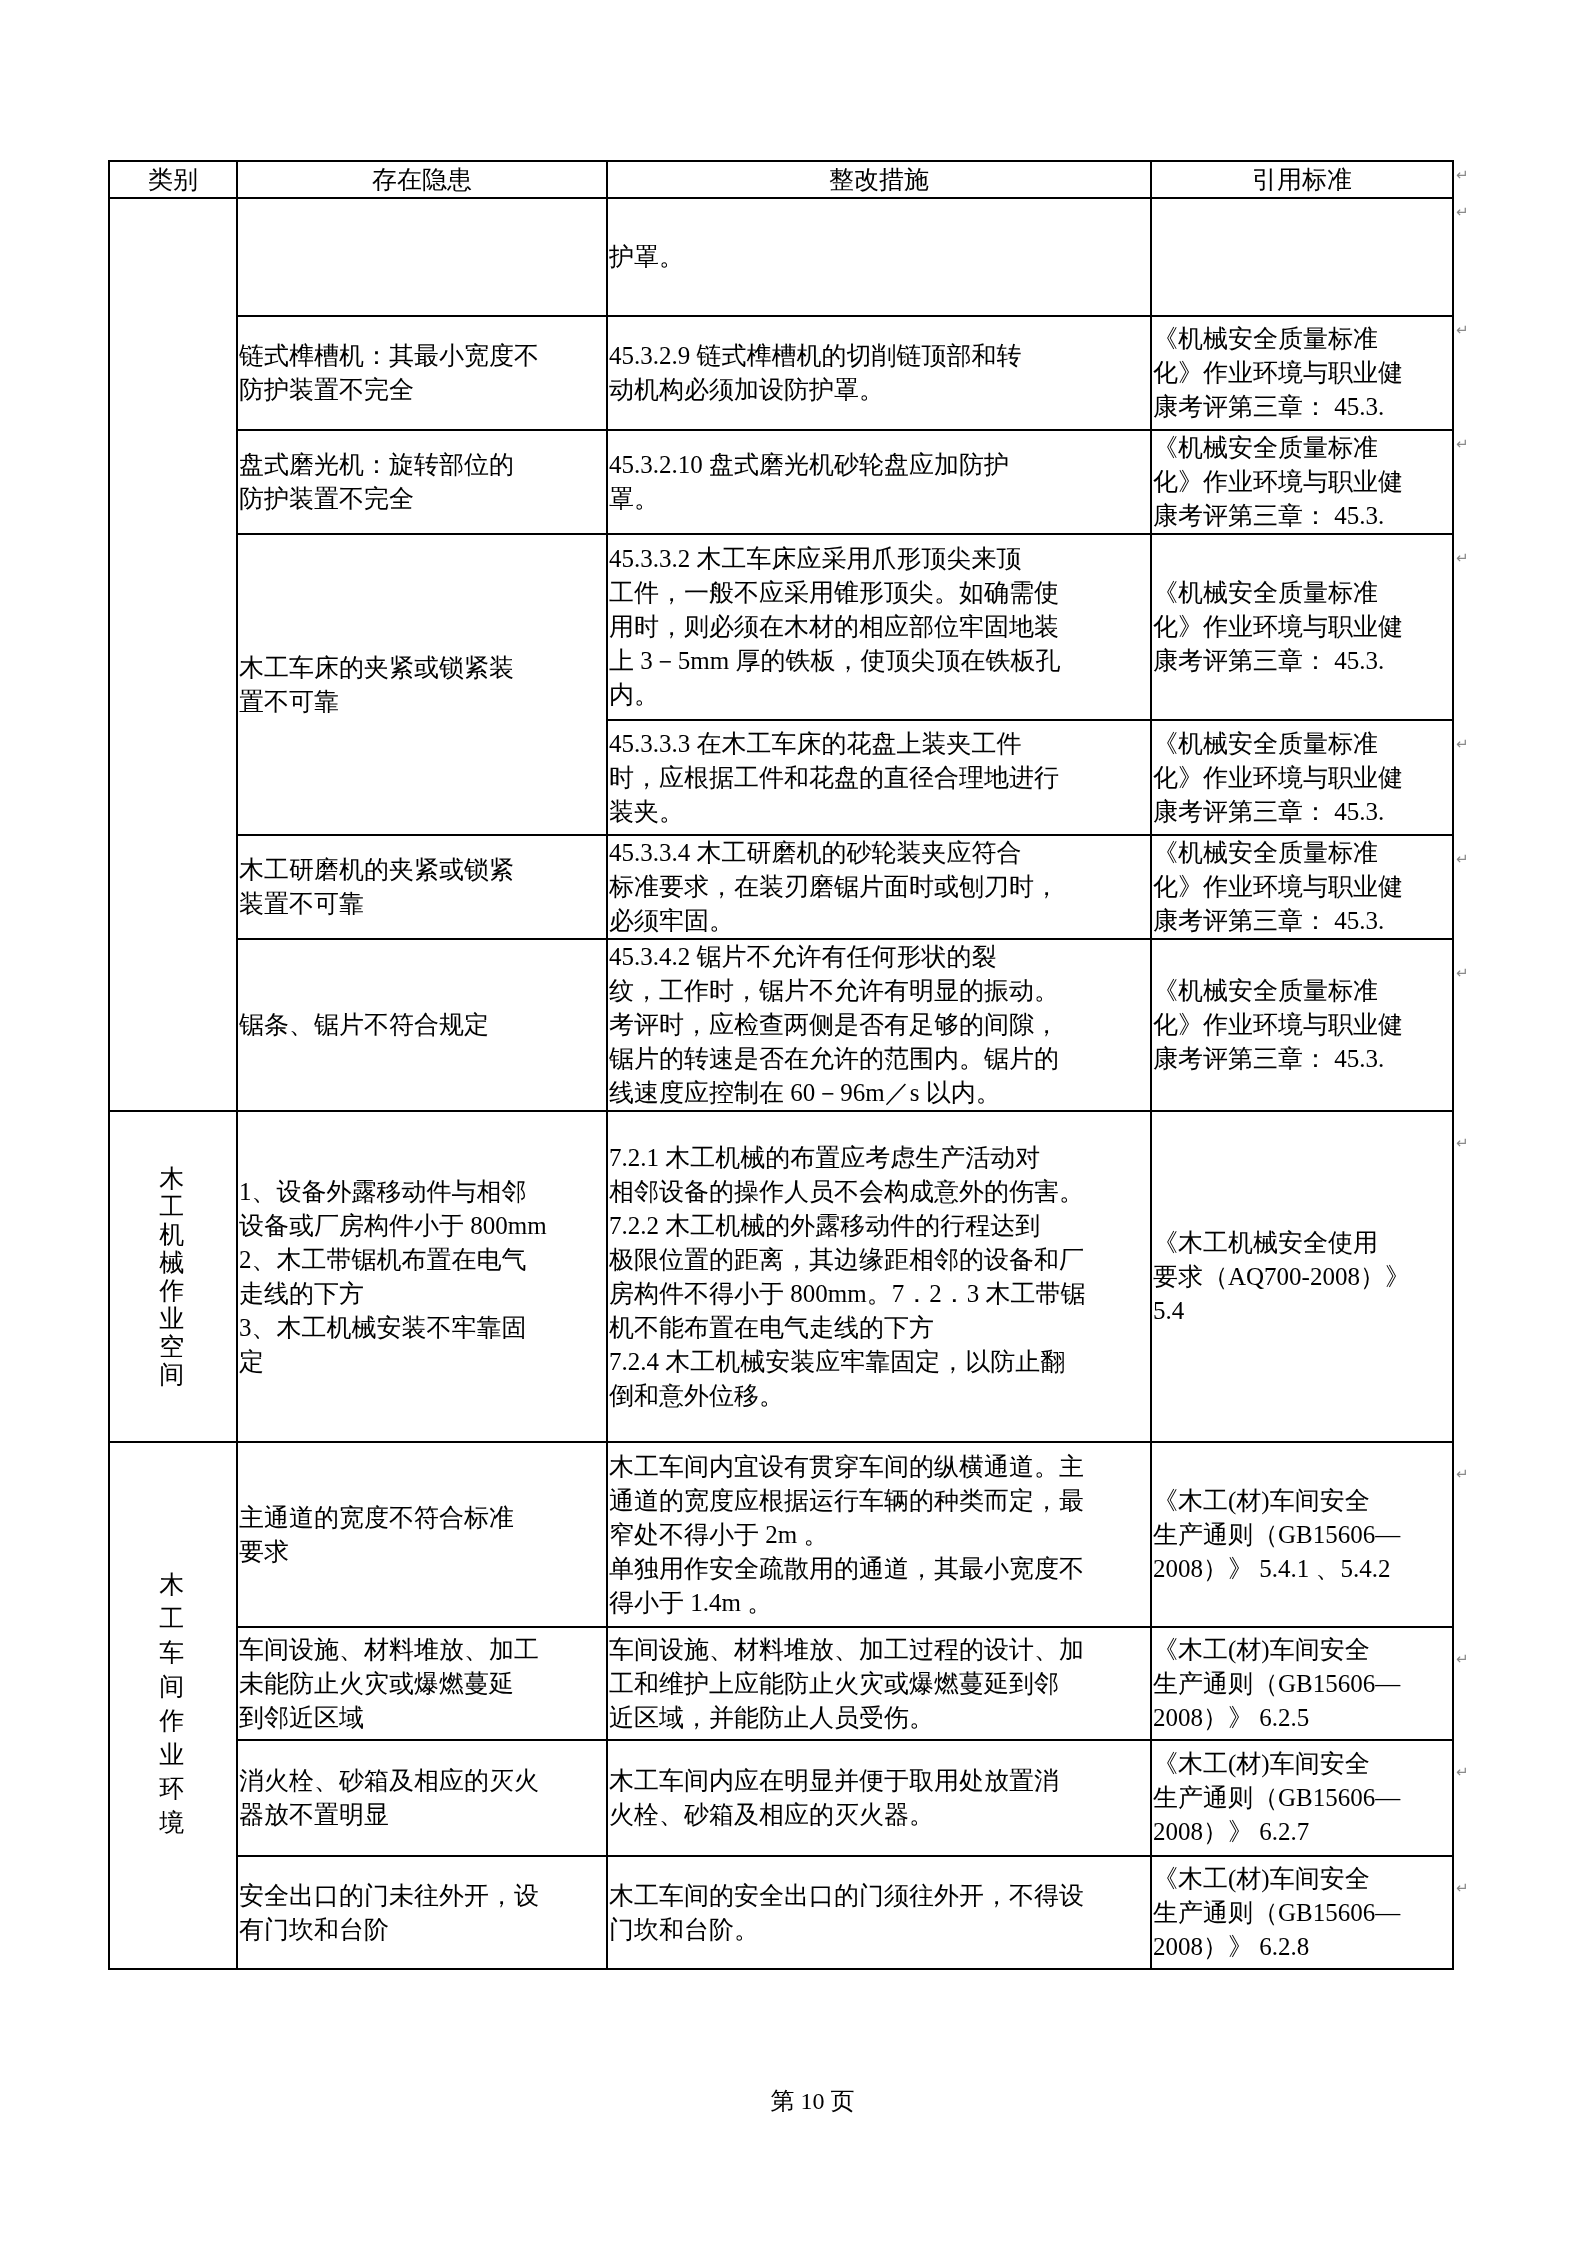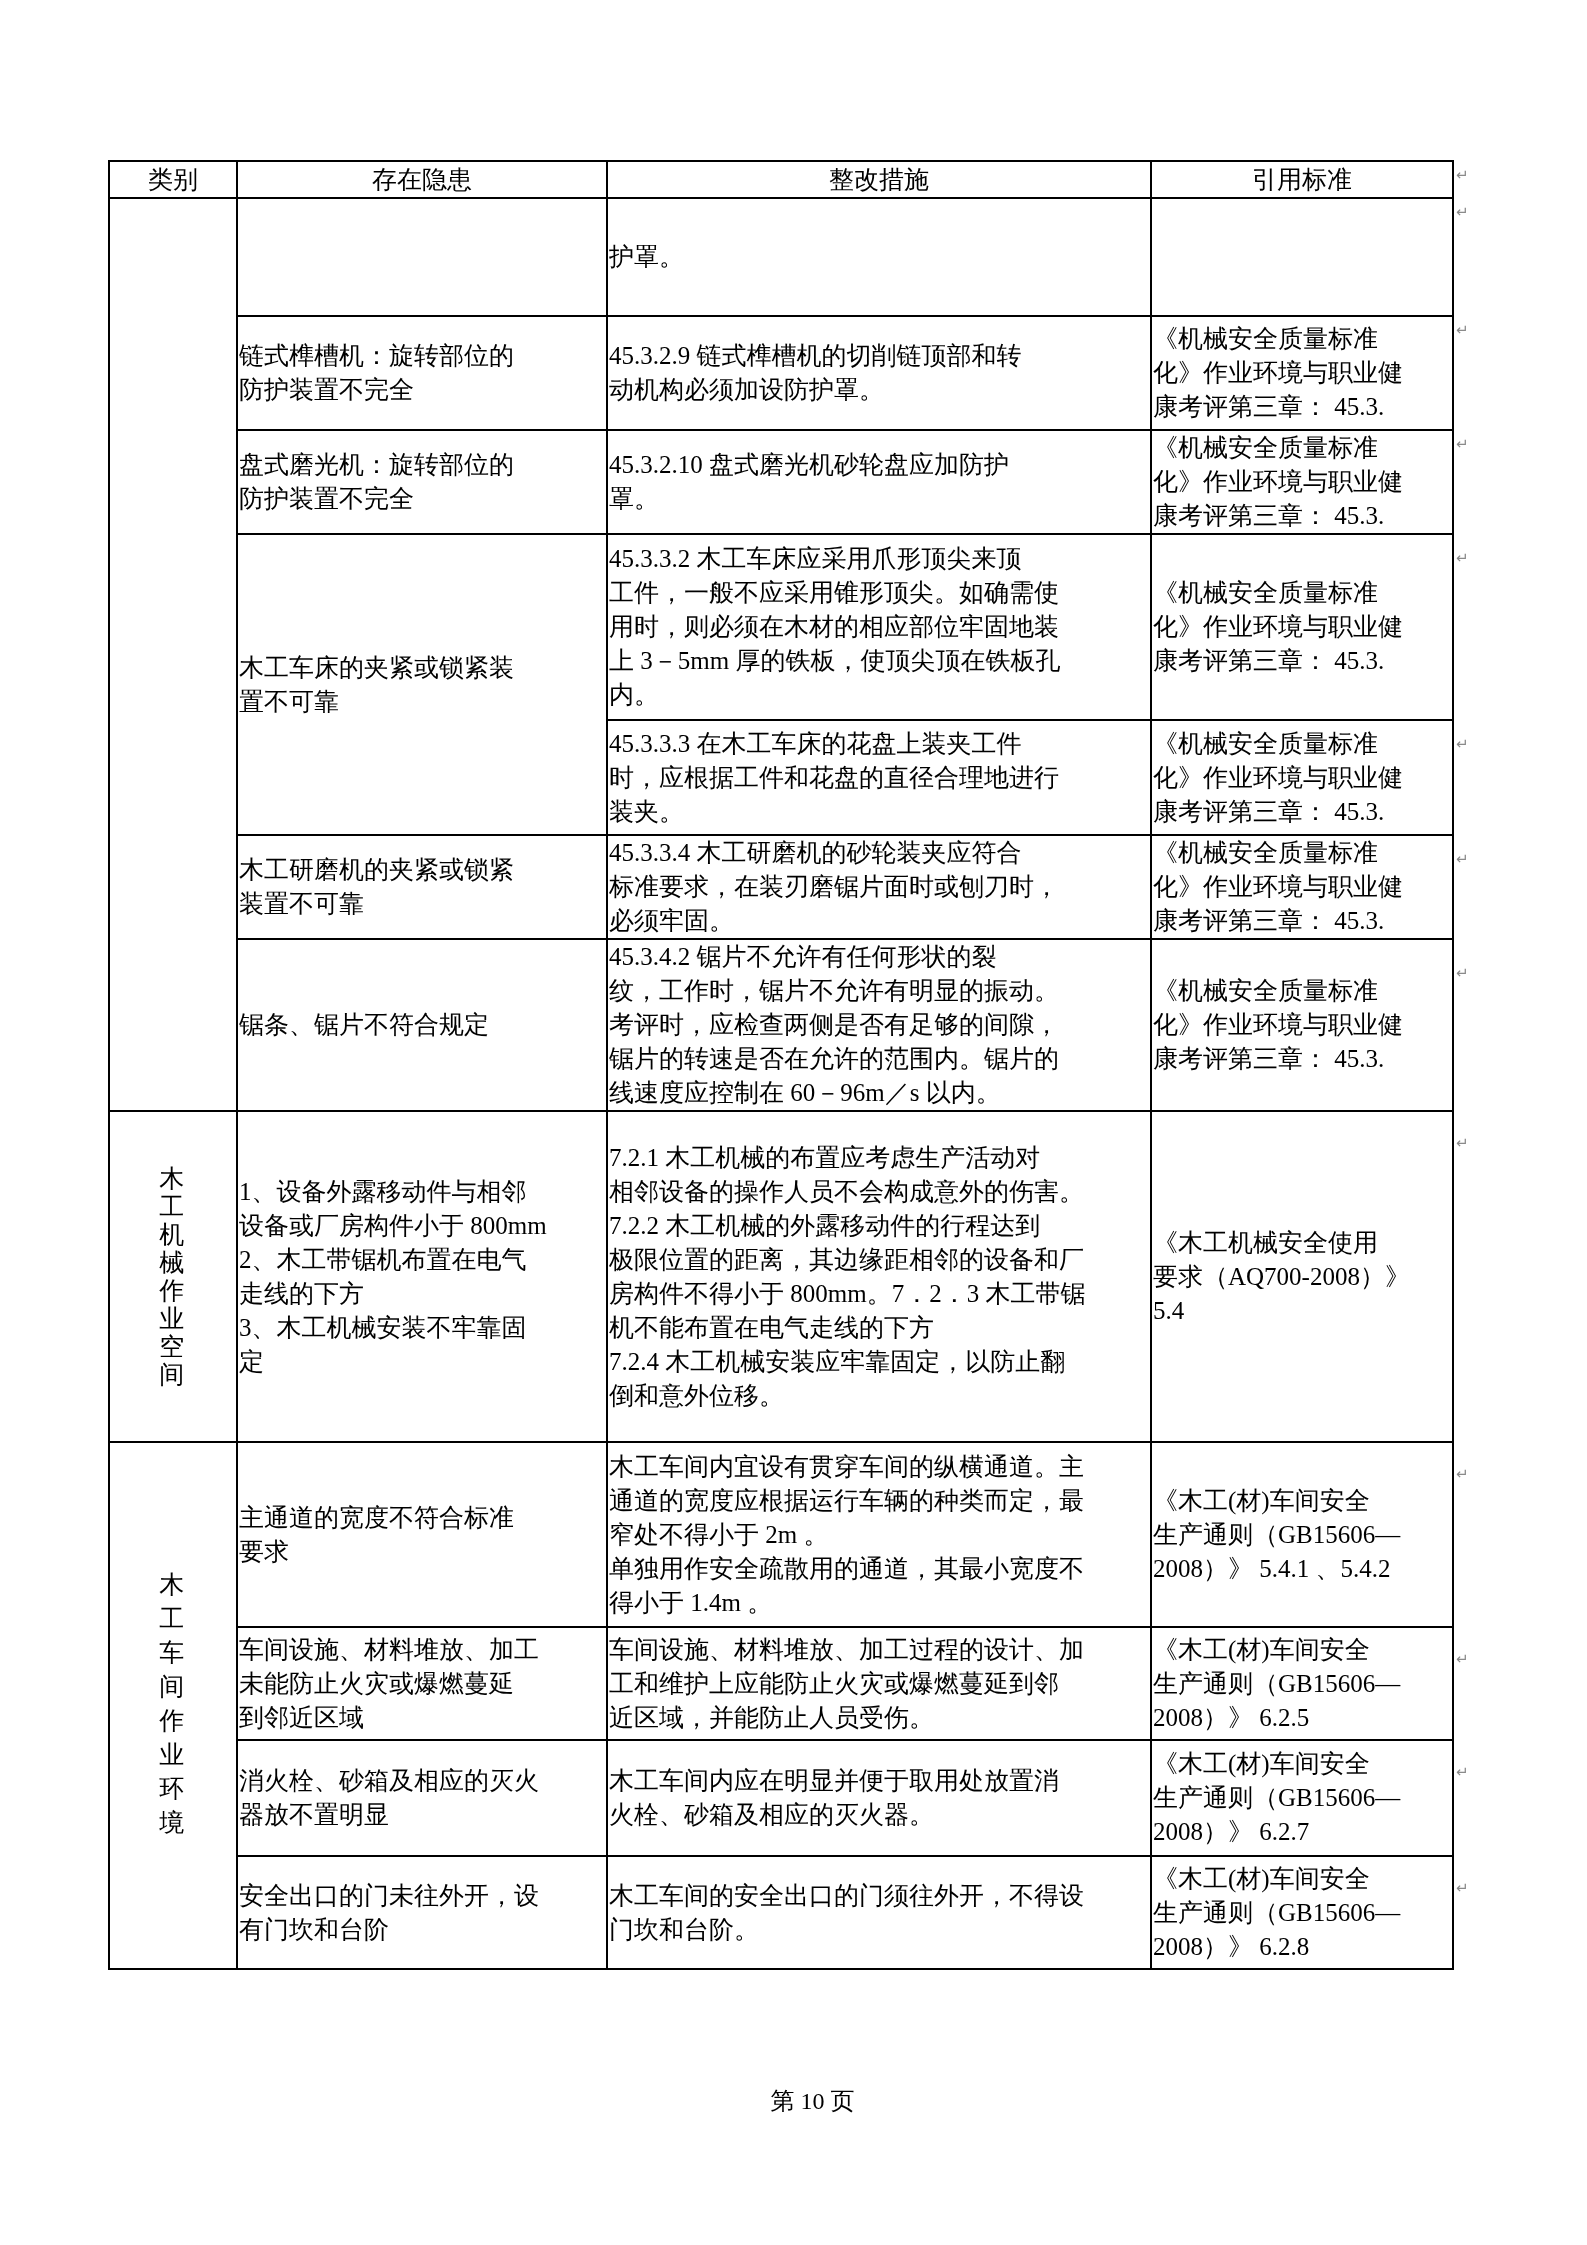--- a/index.html
+++ b/index.html
@@ -82,21 +82,21 @@
     </tr>
 
     <tr style="height:118px">
       <td class="cat vtop" rowspan="7"></td>
       <td class="vtop"></td>
       <td class="vtop">护罩。</td>
       <td class="vtop"></td>
     </tr>
 
     <tr style="height:114px">
-      <td>链式榫槽机：旋转部位的
+      <td>链式榫槽机：其最小宽度不
 防护装置不完全</td>
       <td>45.3.2.9 链式榫槽机的切削链顶部和转
 动机构必须加设防护罩。</td>
       <td>《机械安全质量标准
 化》作业环境与职业健
 康考评第三章： 45.3.</td>
     </tr>
 
     <tr style="height:82px">
       <td>盘式磨光机：旋转部位的

